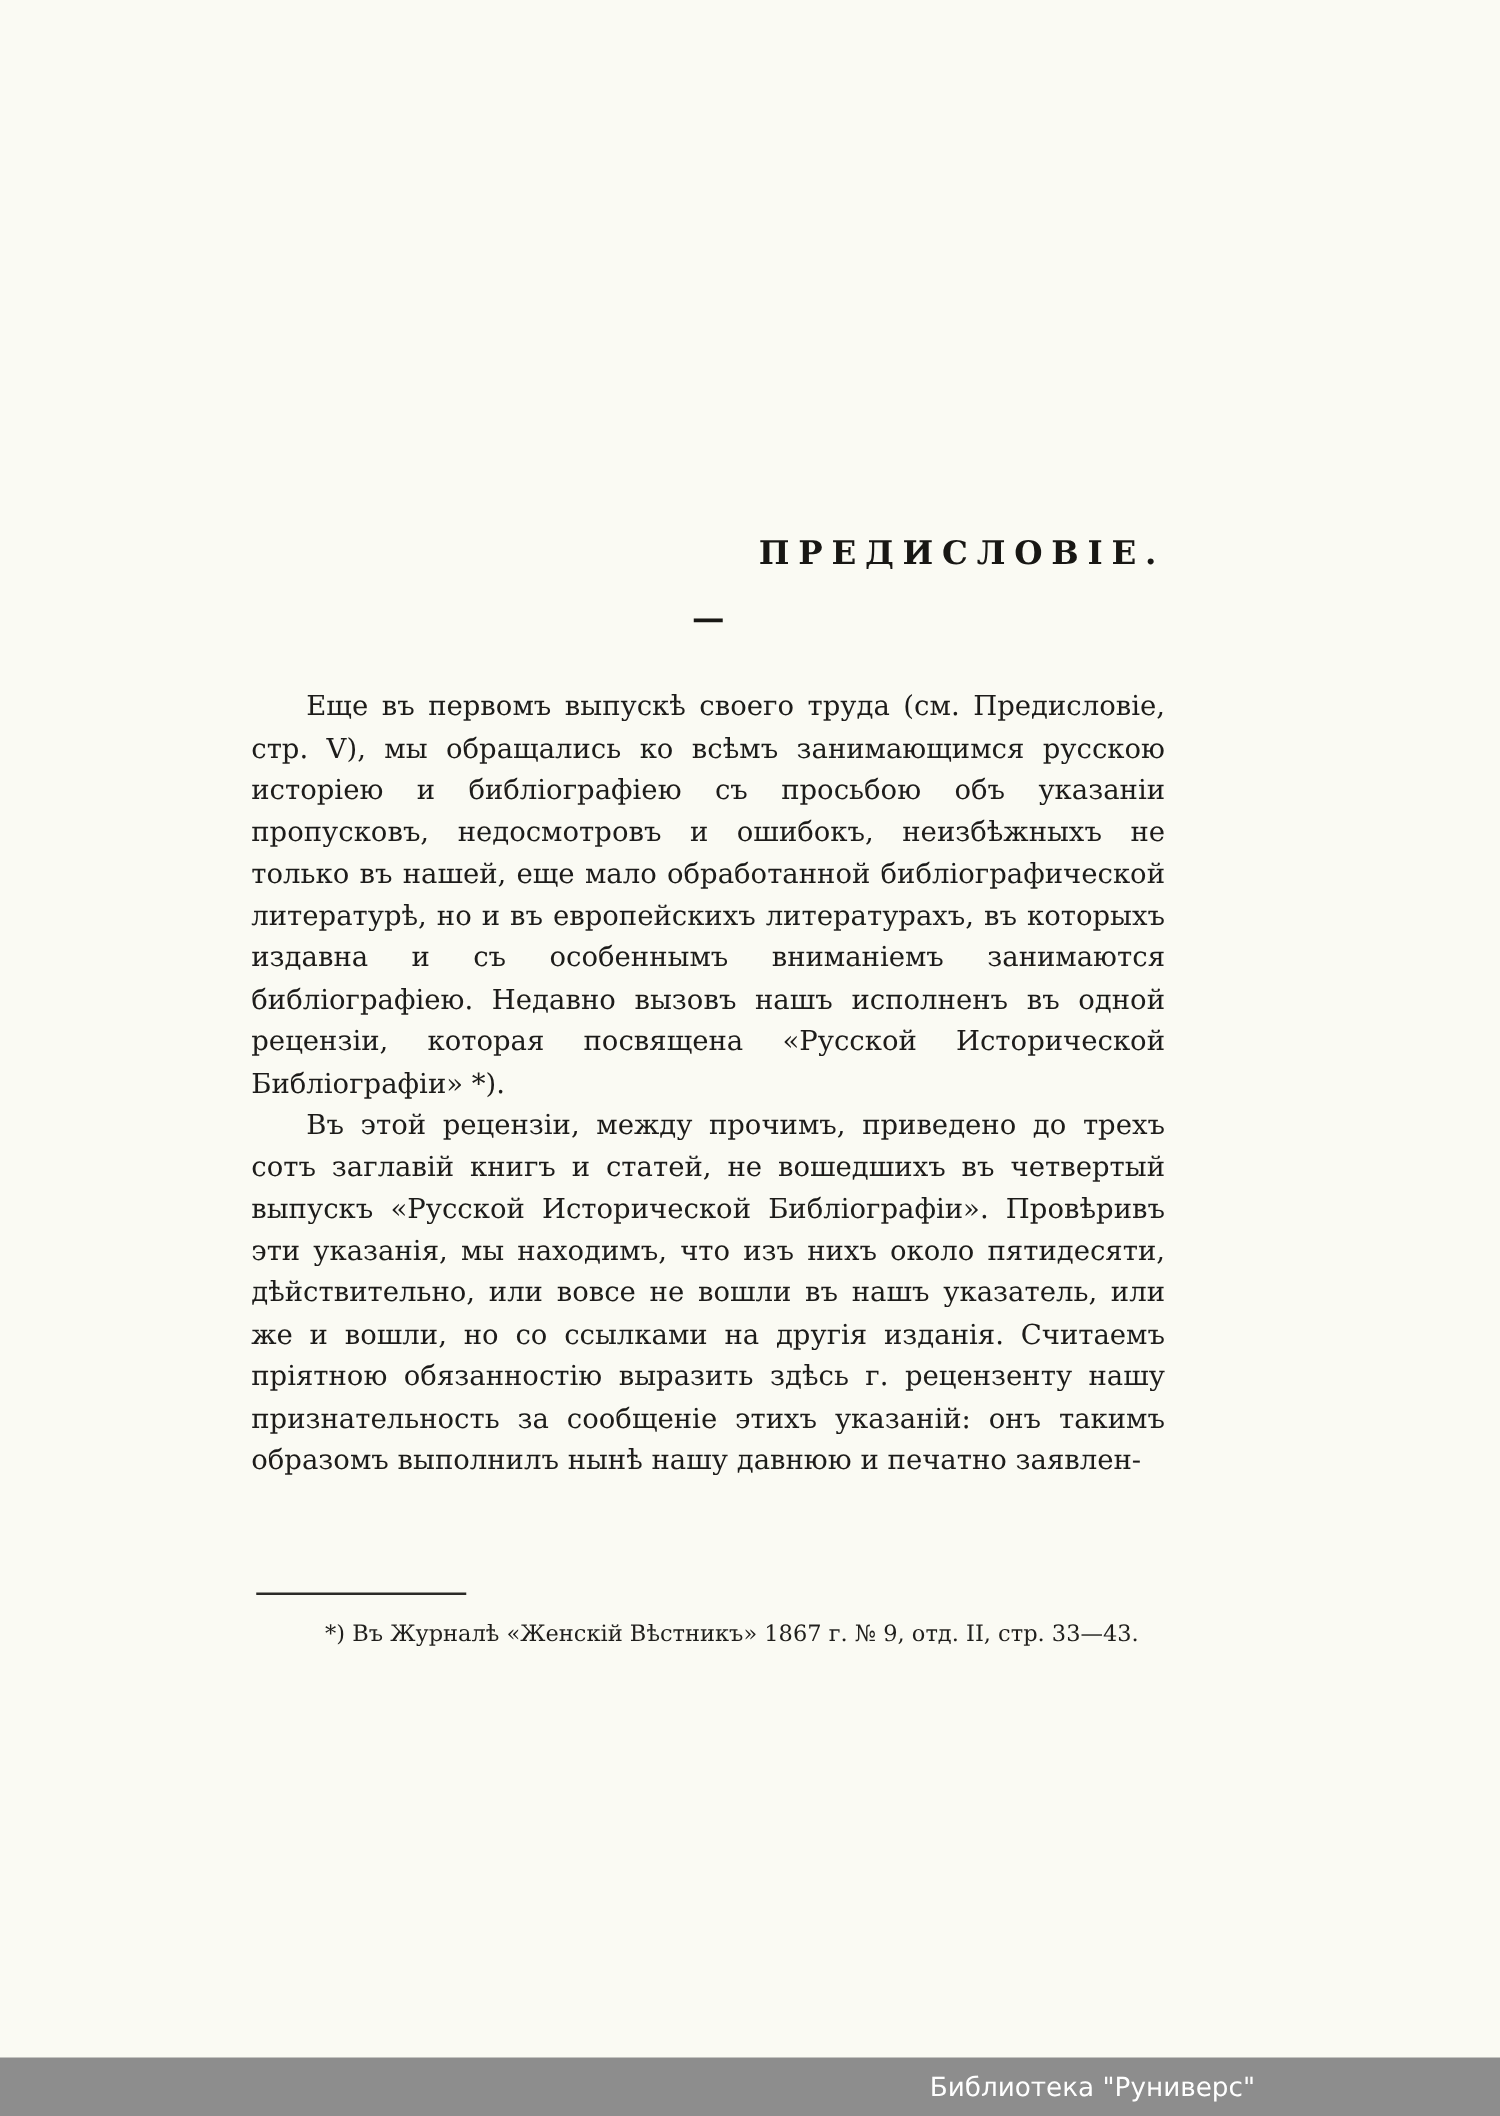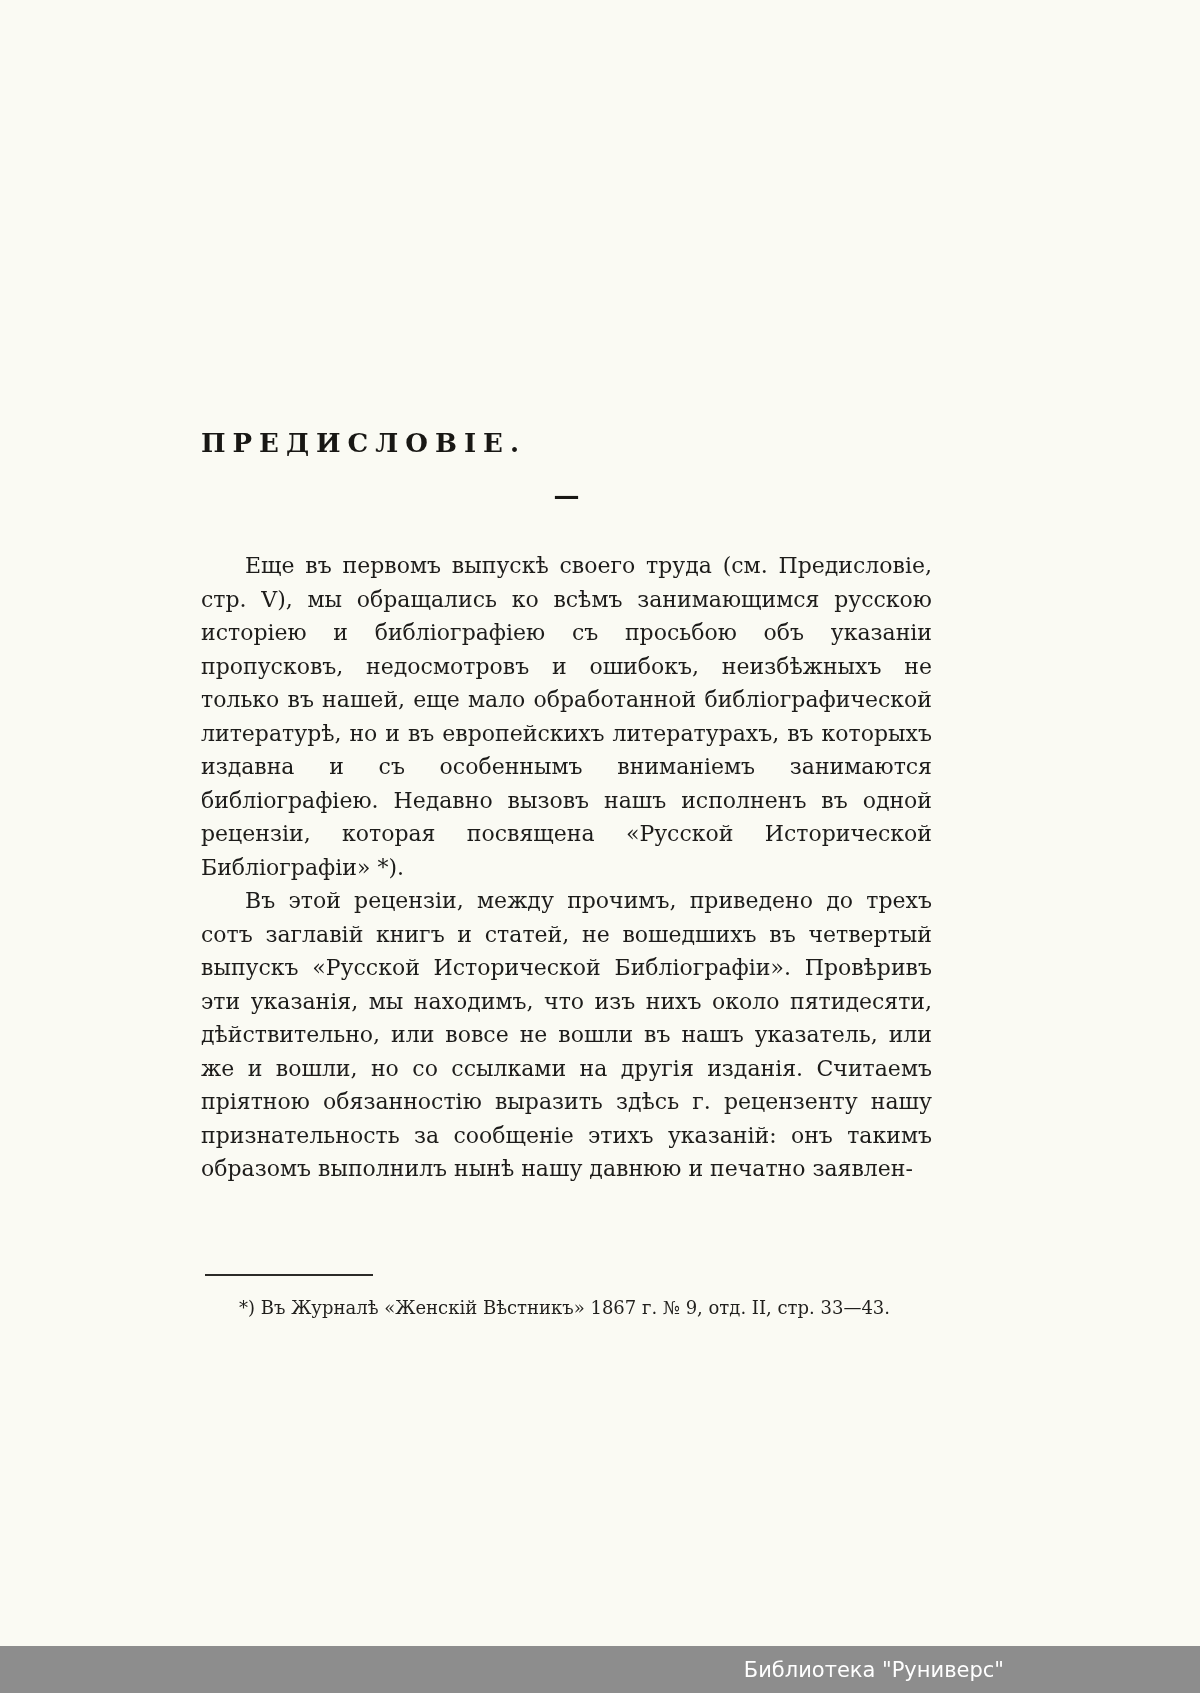--- a/index.html
+++ b/index.html
@@ -18,21 +18,21 @@
   .page {
     position: absolute;
     inset: 0;
   }
   .title {
     position: absolute;
     top: 428px;
     left: 201px;
     width: 731px;
     margin: 0;
-    text-align: left;
+    text-align: right;
     font-size: 26px;
     font-weight: bold;
     letter-spacing: 7px;
     color: #181714;
   }
   .divider {
     position: absolute;
     top: 480px;
     left: 201px;
     width: 731px;
@@ -65,20 +65,21 @@
   .footnote {
     position: absolute;
     top: 1294px;
     left: 201px;
     width: 731px;
     margin: 0;
     font-size: 18px;
     line-height: 28px;
     text-indent: 38px;
     color: #201f1c;
+    text-align: center;
   }
   .watermark-bar {
     position: absolute;
     left: 0;
     right: 0;
     bottom: 0;
     height: 47px;
     background: #8d8d8d;
     font-family: "DejaVu Sans", "Liberation Sans", sans-serif;
   }

